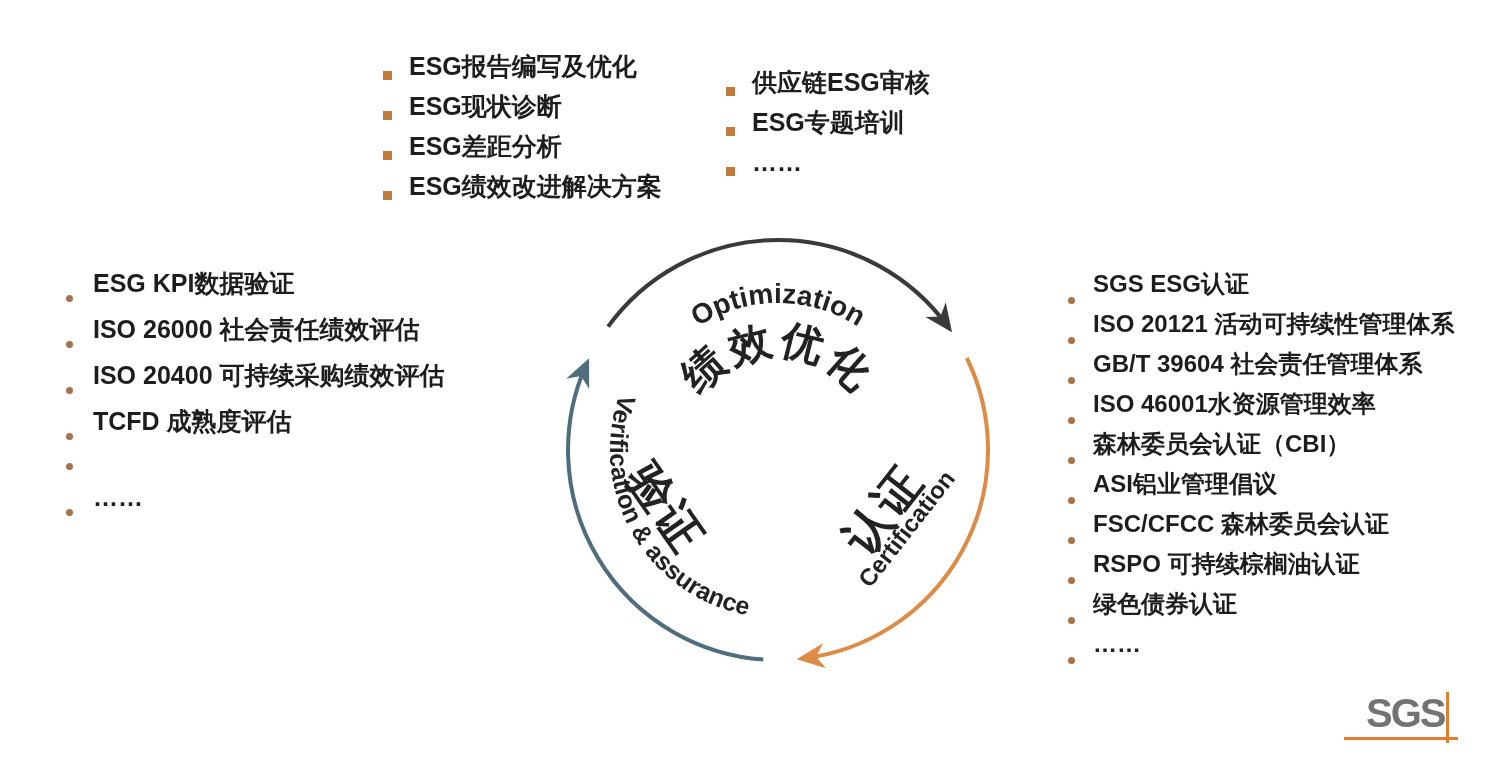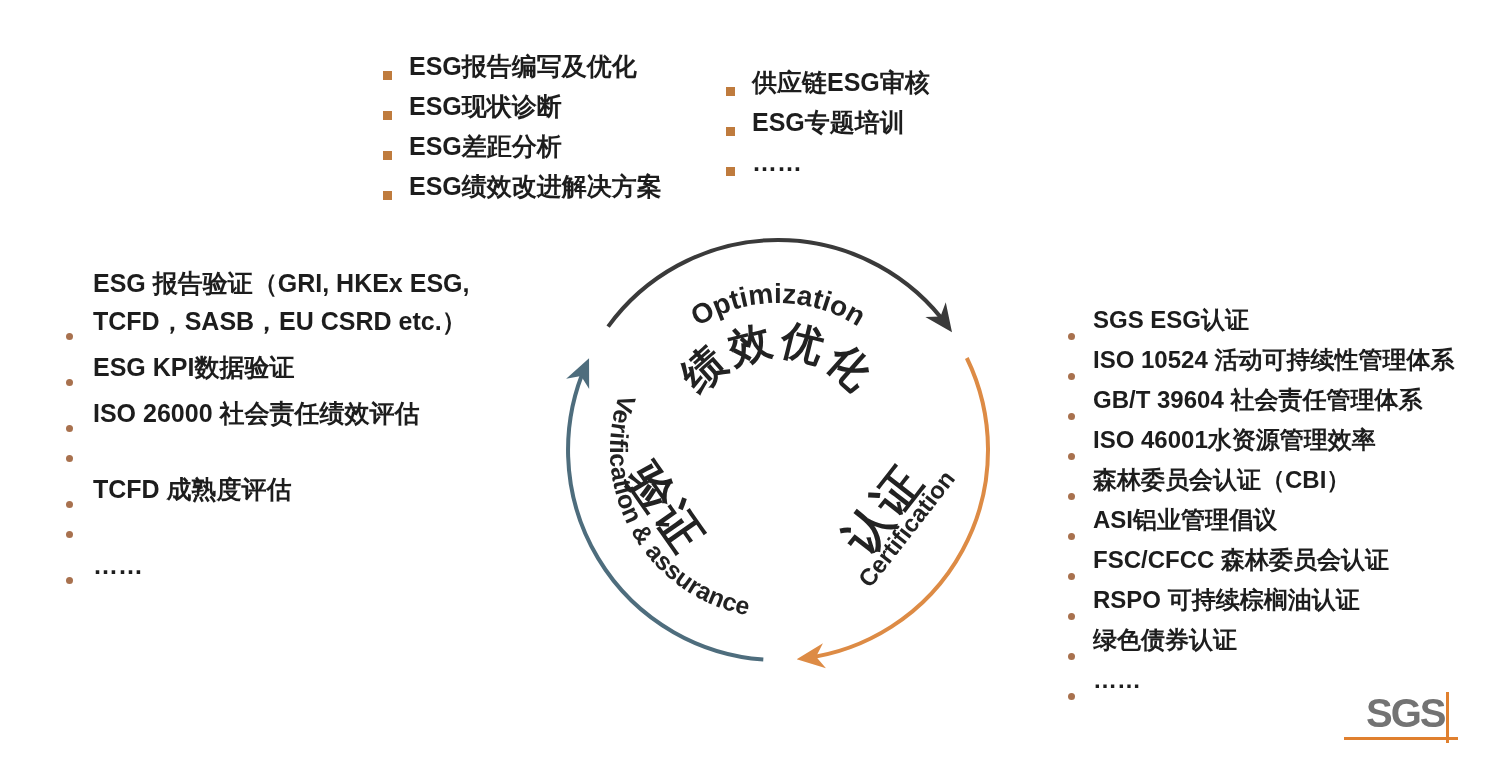--- a/index.html
+++ b/index.html
@@ -17,21 +17,21 @@
   .left-list .row{margin-bottom:8px;}
   .left-list .rd-bullet{margin:15px 20px 0 0;}
   .left-list .txt{font-size:25px;font-weight:700;line-height:38px;white-space:pre-line;}
   .right-list .row{margin-bottom:0;}
   .right-list .rd-bullet{margin:16px 18px 0 0;}
   .right-list .txt{font-size:24px;font-weight:700;line-height:40px;white-space:pre-line;}
   
   .top-left-list{left:383px;top:40px;}
   .top-right-list{left:726px;top:56px;}
   .left-list{left:66px;top:264px;width:470px;}
-  .right-list{left:1068px;top:264px;width:430px;margin-top:36px;}
+  .right-list{left:1068px;top:264px;width:430px;}
   
   .cycle{position:absolute;left:538px;top:210px;width:480px;height:480px;}
   .cycle text{font-family:"Liberation Sans","DejaVu Sans",sans-serif;font-weight:700;}
   
   .logo{position:absolute;left:1330px;top:685px;width:160px;height:70px;}
   .logo .sgs{position:absolute;left:36px;top:8px;font-size:40px;font-weight:700;
              letter-spacing:-2px;color:#737373;line-height:40px;}
   .logo .hline{position:absolute;left:14px;top:52px;width:114px;height:3px;background:#e0802f;}
   .logo .vline{position:absolute;left:116px;top:7px;width:3px;height:51px;background:#e0802f;}
 </style>
@@ -70,33 +70,29 @@
     </div>
     <div class="row">
       <span class="sq-bullet"></span>
       <span class="txt">……</span>
     </div>
   </div>
 
   <div class="list left-list">
     <div class="row">
       <span class="rd-bullet"></span>
-      <span class="txt">ESG 报告验证（GRI, HKEx ESG,
-TCFD，SASB，EU CSRD etc.）</span>
-    </div>
-    <div class="row">
-      <span class="rd-bullet"></span>
       <span class="txt">ESG KPI数据验证</span>
     </div>
     <div class="row">
       <span class="rd-bullet"></span>
       <span class="txt">ISO 26000 社会责任绩效评估</span>
     </div>
     <div class="row">
       <span class="rd-bullet"></span>
+      <span class="txt">ISO 20400 可持续采购绩效评估</span>
     </div>
     <div class="row">
       <span class="rd-bullet"></span>
       <span class="txt">TCFD 成熟度评估</span>
     </div>
     <div class="row">
       <span class="rd-bullet"></span>
     </div>
     <div class="row">
       <span class="rd-bullet"></span>
@@ -104,21 +100,21 @@
     </div>
   </div>
 
   <div class="list right-list">
     <div class="row">
       <span class="rd-bullet"></span>
       <span class="txt">SGS ESG认证</span>
     </div>
     <div class="row">
       <span class="rd-bullet"></span>
-      <span class="txt">ISO 10524 活动可持续性管理体系</span>
+      <span class="txt">ISO 20121 活动可持续性管理体系</span>
     </div>
     <div class="row">
       <span class="rd-bullet"></span>
       <span class="txt">GB/T 39604 社会责任管理体系</span>
     </div>
     <div class="row">
       <span class="rd-bullet"></span>
       <span class="txt">ISO 46001水资源管理效率</span>
     </div>
     <div class="row">

